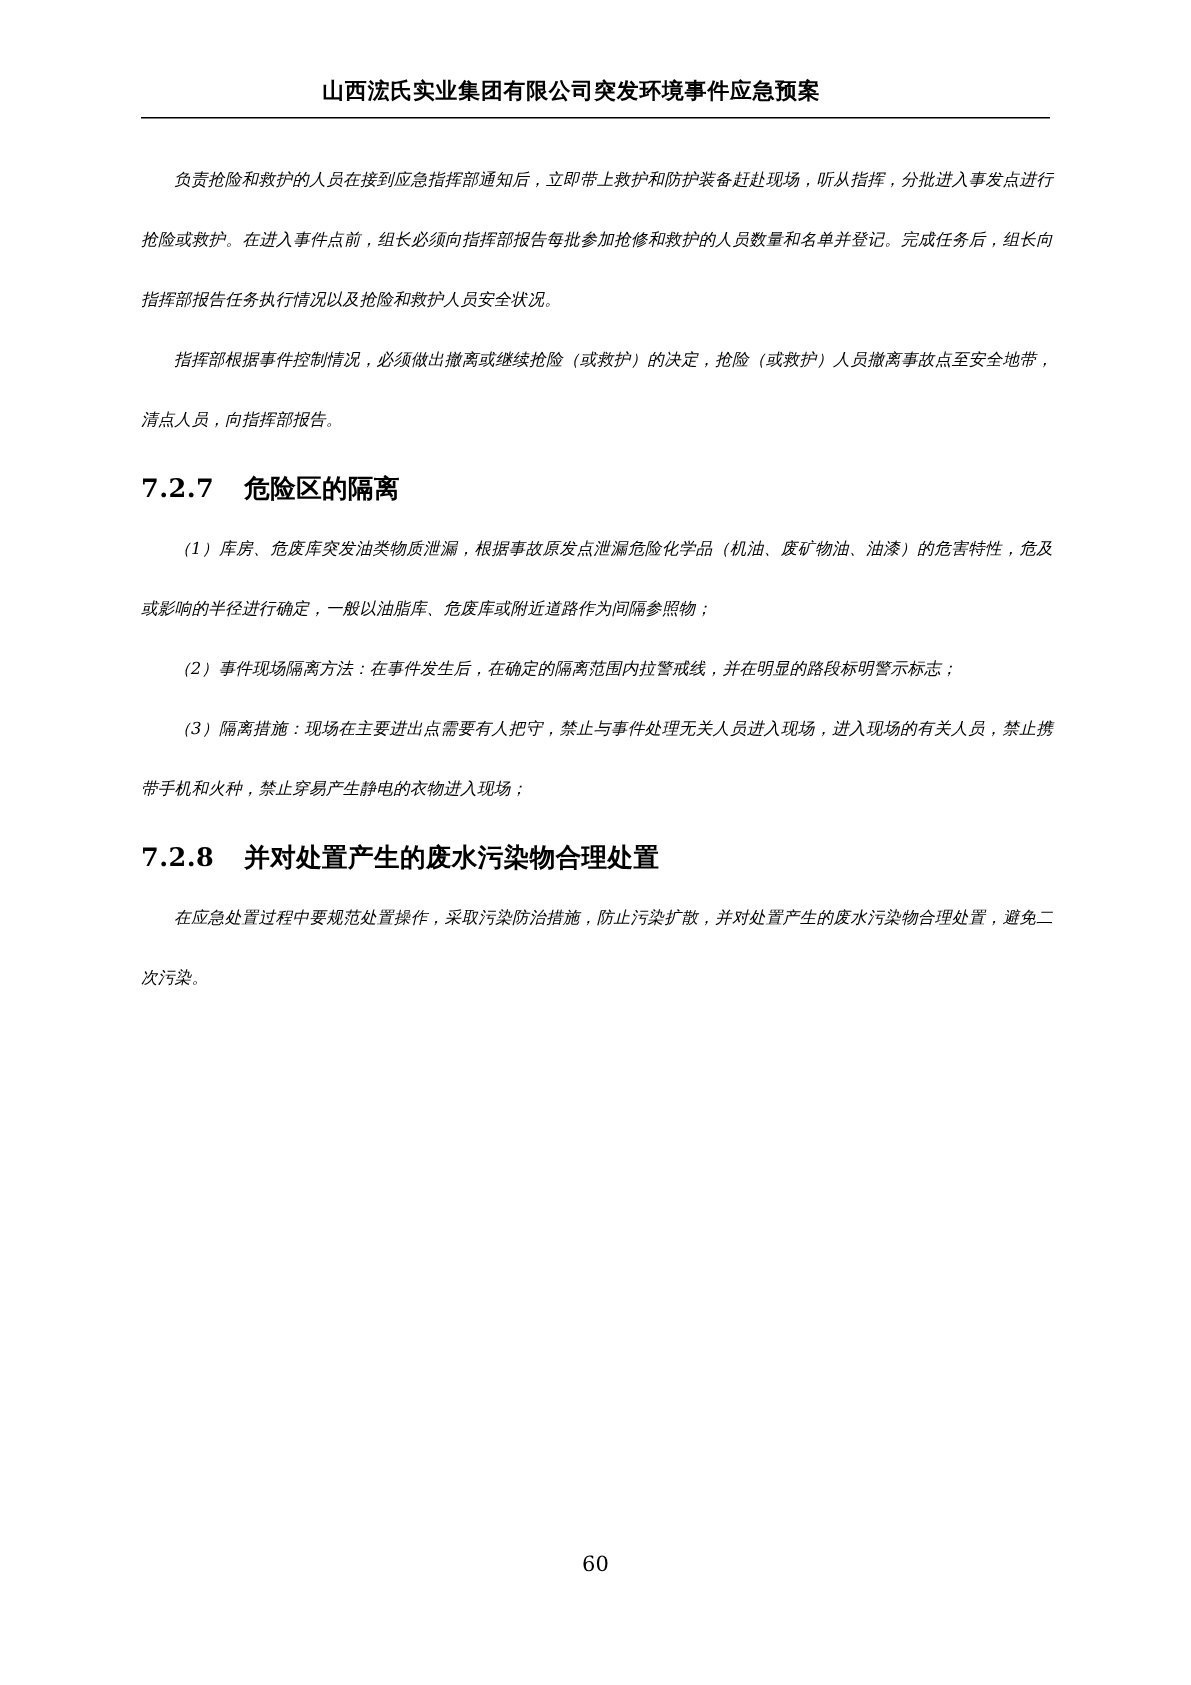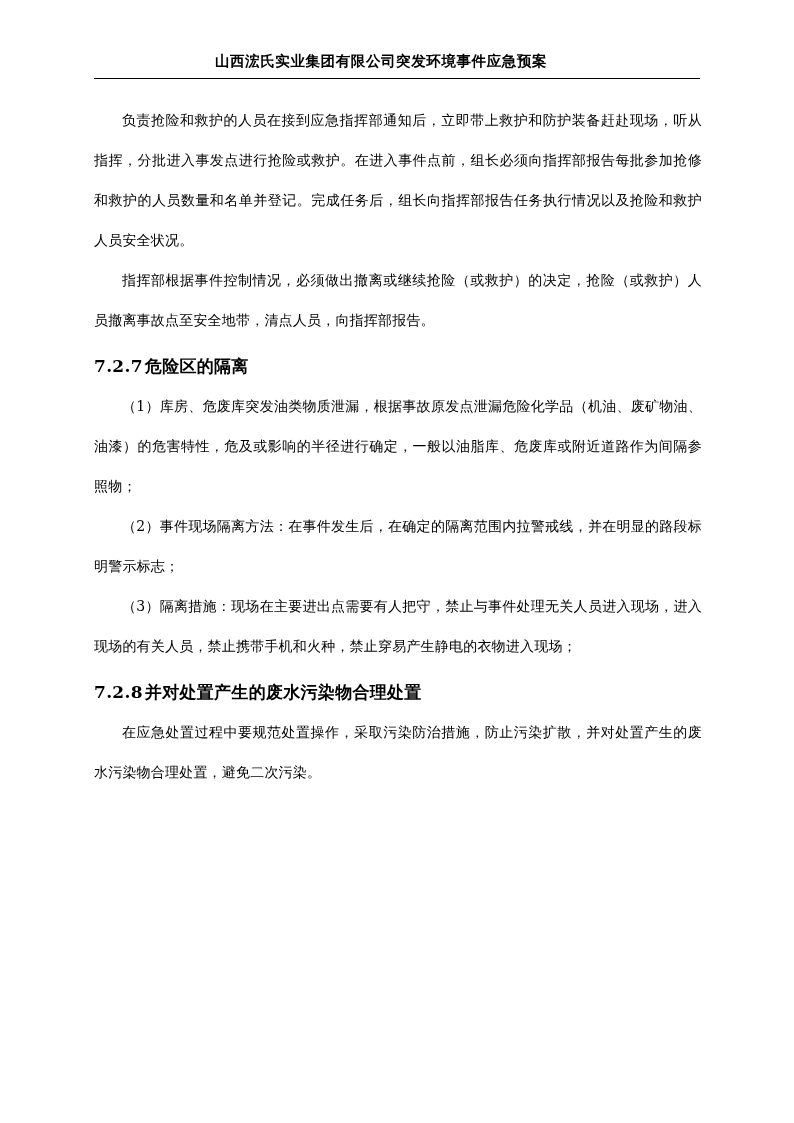--- a/index.html
+++ b/index.html
@@ -47,37 +47,38 @@
     border-top: 1.2px solid #000;
   }
   .content {
     position: absolute;
     top: 100px;
     left: 94px;
     width: 608px;
   }
   p.para {
     margin: 0 0 0 0;
-    font-size: 14px;
+    font-size: 11px;
     line-height: 40px;
     text-align: justify;
     text-justify: inter-ideograph;
     text-indent: 2em;
     letter-spacing: 0.2px;
+    font-style: italic;
   }
   h2.heading {
     margin: 6px 0 0 0;
     font-size: 17px;
     font-weight: bold;
     line-height: 40px;
     letter-spacing: 0.3px;
     text-indent: 0;
   }
   h2.heading .num {
-    margin-right: 2px;
+    margin-right: 20px;
   }
   .footer {
     position: absolute;
     top: 1035px;
     left: 0;
     width: 794px;
     text-align: center;
     font-size: 14px;
     font-family: "DejaVu Serif", "Liberation Serif", serif;
   }
@@ -110,14 +111,17 @@
 
 
     <h2 class="heading">
       <span class="num">7.2.8</span><span>并对处置产生的废水污染物合理处置</span>
     </h2>
 
     <p class="para">在应急处置过程中要规范处置操作，采取污染防治措施，防止污染扩散，并对处置产生的废水污染物合理处置，避免二次污染。</p>
 
   </div>
 
+  <div class="footer">
+    <span>60</span>
+  </div>
 
 </div>
 
 </body></html>

